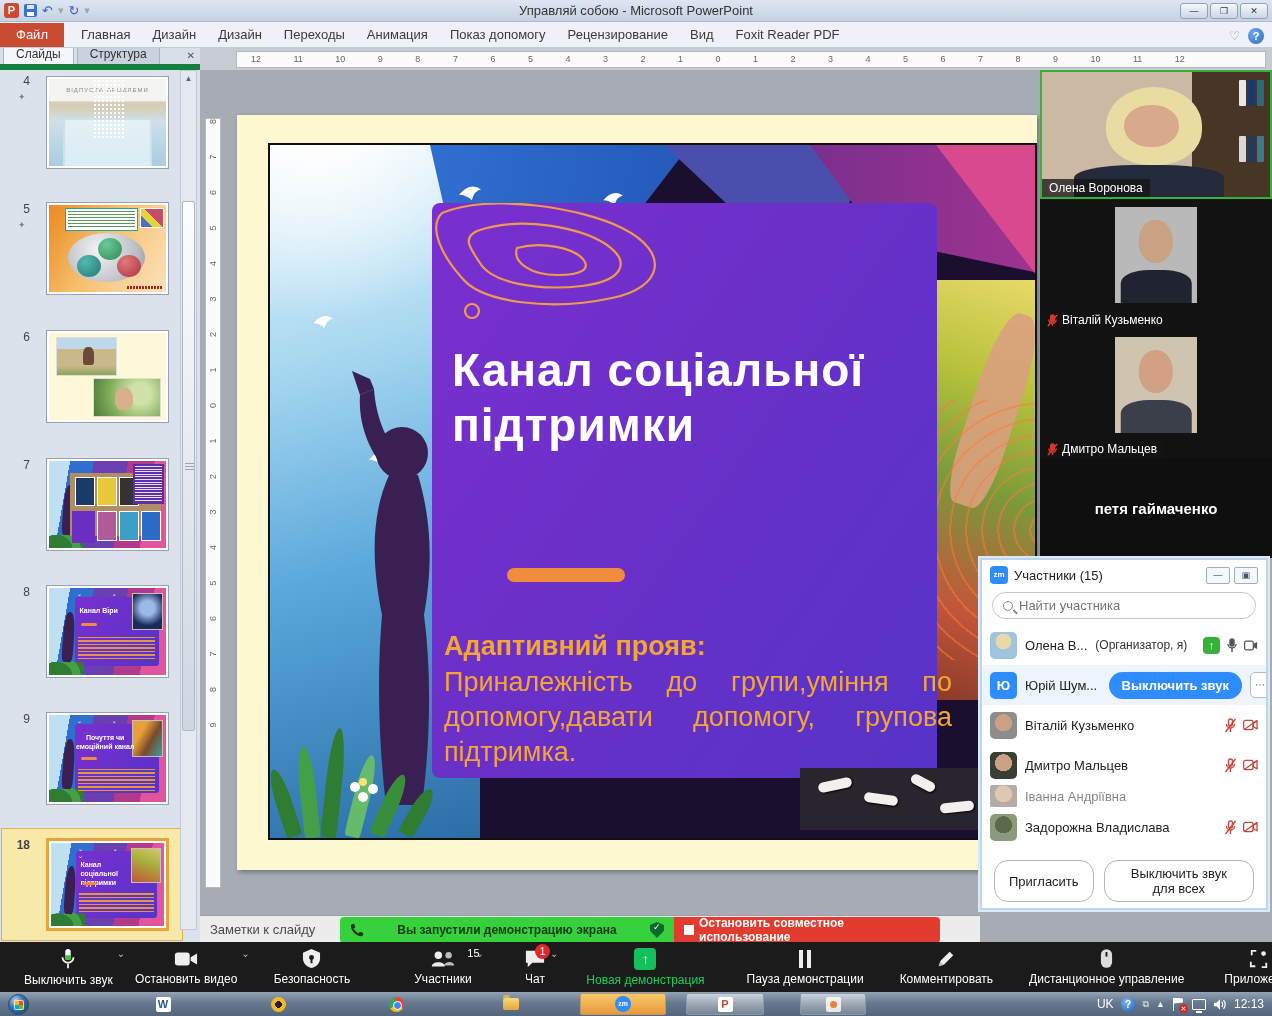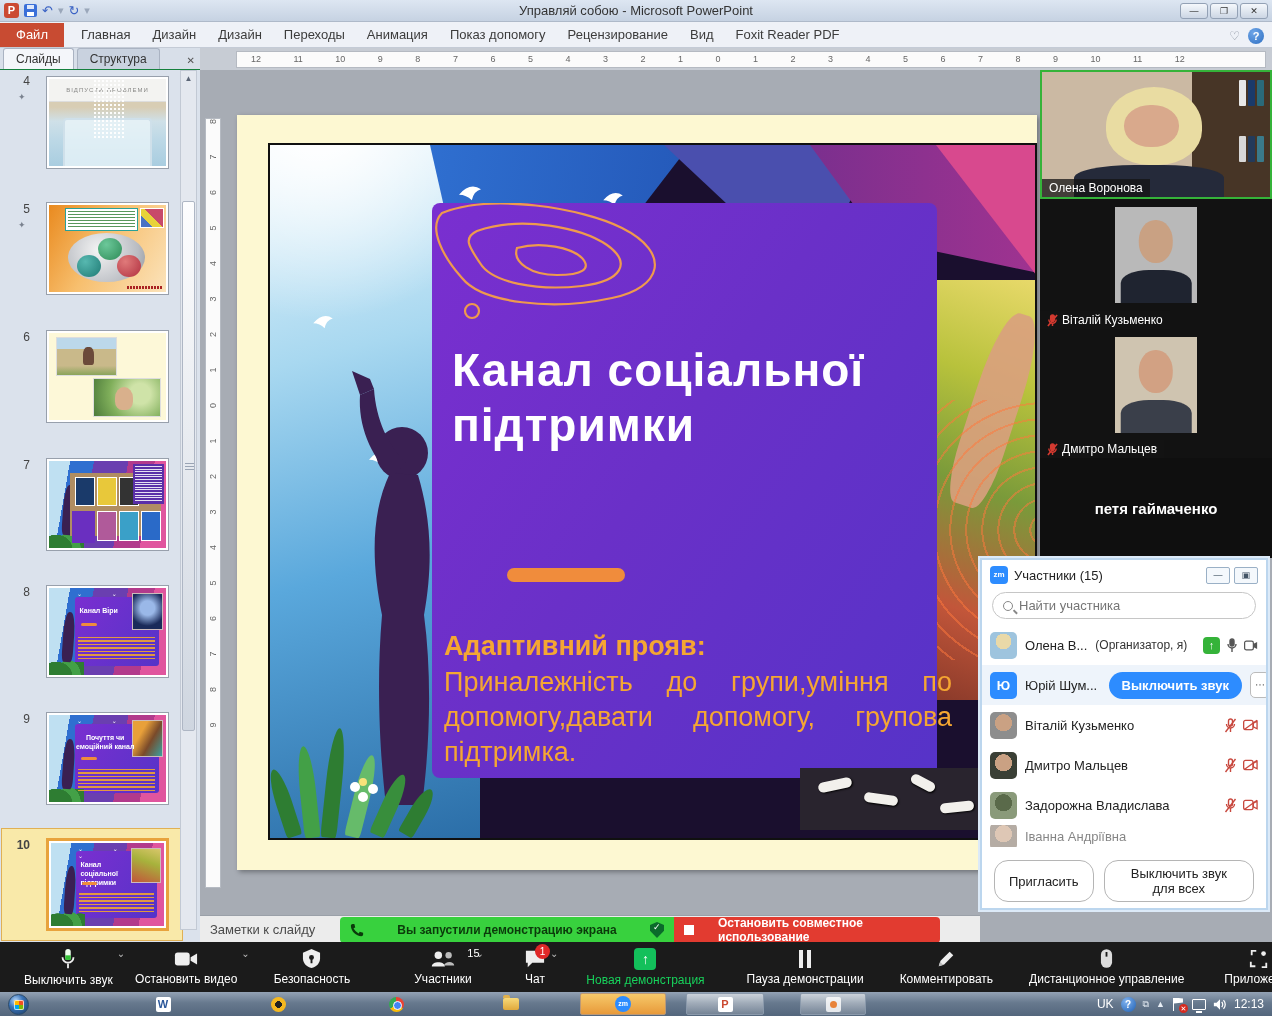--- a/index.html
+++ b/index.html
@@ -31,21 +31,21 @@
     border-bottom:1px solid #c4cbd6; display:flex; align-items:flex-end; z-index:5; }
   .ftab { background:#c84b32; color:#fff; font-size:13px; padding:4px 16px 5px; margin-right:6px; }
   .rtab { font-size:13px; color:#3c3c3c; padding:4px 11px 5px; }
   .ribbon-right { margin-left:auto; display:flex; align-items:center; gap:8px; padding:0 8px 3px 0; }
   .heart { color:#8b93a0; font-size:12px; }
   .helpbtn { width:16px; height:16px; border-radius:50%; background:radial-gradient(circle at 35% 30%,#6fa6e8,#2e6fc2);
     color:#fff; font-size:11px; font-weight:bold; text-align:center; line-height:16px; }
 
   
   .panel-hdr { left:0; top:48px; width:200px; height:22px; background:#d8dfe9;
-    border-bottom:1px solid #15803d; display:flex; align-items:flex-end; z-index:4;justify-content:center; }
+    border-bottom:6px solid #15803d; display:flex; align-items:flex-end; z-index:4;justify-content:center; }
   .ptab { font-size:12px; color:#333; padding:3px 12px; border:1px solid #aab3c2; border-bottom:none;
     border-radius:3px 3px 0 0; margin-left:3px; background:#c9d2df; }
   .ptab.active { background:#f4f6fa; }
   .pclose { margin-left:auto; margin-right:5px; font-size:10px; color:#555; padding-bottom:3px; }
   .slides-panel { left:0; top:70px; width:200px; height:872px; background:#dbe2ec; z-index:3; overflow:hidden; }
   .sscroll { position:absolute; right:3px; top:0; width:17px; height:860px; background:#e4e8ef; border:1px solid #c2c9d4; }
   .sscroll .arr { width:15px; height:15px; font-size:8px; text-align:center; line-height:15px; color:#5b6p; color:#5b6576; }
   .sthumb-track { position:absolute; top:130px; left:1px; width:13px; height:530px;
     background:linear-gradient(#fdfdfe,#cfd6e0); border:1px solid #aeb6c4; border-radius:2px; }
   .grip { position:absolute; top:50%; left:2px; width:9px; height:1px; background:#9aa4b4; box-shadow:0 3px #9aa4b4,0 -3px #9aa4b4; }
@@ -231,21 +231,21 @@
 
   
   .notes { left:200px; top:915px; width:780px; height:27px; background:#ececec;
     border-top:1px solid #9aa0a8; color:#4a4a4a; font-size:13px; padding:6px 0 0 10px; z-index:25; overflow:hidden; }
   .green-bar { left:340px; top:917px; width:334px; height:26px; background:#38d13e; border-radius:4px 0 0 4px;
     display:flex; align-items:center; gap:8px; padding:0 10px; z-index:40; }
   .green-bar .txt { color:#0b3b0b; font-weight:bold; font-size:12px; flex:1; text-align:center; }
   .shield-ck { width:14px; height:16px; background:#0b6b2b; clip-path:polygon(50% 0,100% 18%,100% 55%,50% 100%,0 55%,0 18%); position:relative; }
   .shield-ck:after { content:"✓"; position:absolute; left:3px; top:0px; color:#fff; font-size:9px; }
   .red-bar { left:674px; top:917px; width:266px; height:26px; background:#e23b30; border-radius:0 4px 4px 0;
-    display:flex; align-items:center; gap:24px; padding:0 10px; z-index:40; }
+    display:flex; align-items:center; gap:5px; padding:0 10px; z-index:40; }
   .red-bar .txt { color:#fff; font-weight:bold; font-size:12px; }
   .stop-sq { width:10px; height:10px; background:#fff; flex:none; }
 
   
   .ztoolbar { left:0; top:942px; width:1272px; height:50px; background:#1b1b1b; display:flex;
     align-items:center; z-index:45; }
   .zitem { display:flex; flex-direction:column; align-items:center; justify-content:center;
     height:100%; padding:0 10px; position:relative; color:#fff; }
   .zitem .lbl { font-size:12px; margin-top:3px; white-space:nowrap; }
   .zitem.green-lbl .lbl { color:#17d15b; }
@@ -429,21 +429,21 @@
       <div class="mt-doves">⌄ ⌄ ⌄</div>
       <div class="mt-grass"></div>
       <div class="mt-sil"></div>
       <div class="mt-photo" style="background:linear-gradient(120deg,#e8a03a 30%, #7a4a2a 60%, #3aa0a0);"></div>
       <div class="mt-title" style="text-align:center;left:22%;">Почуття чи емоційний канал</div>
       <div class="mt-dash" style="top:48%;"></div>
       <div class="mt-body" style="top:62%;"></div>
     </div>
   </div>
 
-  <div class="snum" style="top:768px;font-weight:bold;">10</div>
+  <div class="snum" style="top:768px;font-weight:bold;">18</div>
   <div class="thumb selected" style="top:768px;">
     <div class="inner mini-theme">
       <div class="mt-panel"></div>
       <div class="mt-doves">⌄ ⌄ ⌄</div>
       <div class="mt-grass"></div>
       <div class="mt-sil"></div>
       <div class="mt-photo" style="background:linear-gradient(200deg,#d8c66a,#a7b23c 40%,#c2563a);"></div>
       <div class="mt-title">Канал соціальної підтримки</div>
       <div class="mt-dash" style="top:47%;"></div>
       <div class="mt-body" style="top:60%;"></div>
@@ -666,20 +666,25 @@
       <svg width="15" height="12" viewBox="0 0 16 12">
         <g stroke="#c8483e" stroke-width="1.4" fill="none">
           <rect x="0.7" y="1" width="10" height="10" rx="2"></rect>
             <path d="M11 4 L15 2 V10 L11 8 Z"></path>
           <line x1="1" y1="11" x2="15" y2="1"></line>
         </g>
       </svg>
     </div>
   </div>
 
+  <div class="prow partial-row">
+    <div class="pav photo5"></div>
+    <span class="pname">Іванна Андріївна</span>
+  </div>
+
   <div class="prow">
     <div class="pav photo4"></div>
     <span class="pname">Задорожна Владислава</span>
     <div class="rowicons">
       <svg width="13" height="15" viewBox="0 0 12 15">
         <g stroke="#c8483e" stroke-width="1.4" fill="none">
           <rect x="4" y="1" width="4" height="7" rx="2"></rect>
             <path d="M2 6 a4 4 0 0 0 8 0"></path>
           <line x1="6" y1="10" x2="6" y2="14"></line>
             <line x1="1" y1="14" x2="11" y2="1"></line>
@@ -688,25 +693,20 @@
       <svg width="15" height="12" viewBox="0 0 16 12">
         <g stroke="#c8483e" stroke-width="1.4" fill="none">
           <rect x="0.7" y="1" width="10" height="10" rx="2"></rect>
             <path d="M11 4 L15 2 V10 L11 8 Z"></path>
           <line x1="1" y1="11" x2="15" y2="1"></line>
         </g>
       </svg>
     </div>
   </div>
 
-  <div class="prow partial-row">
-    <div class="pav photo5"></div>
-    <span class="pname">Іванна Андріївна</span>
-  </div>
-
   <div class="pp-footer">
     <button class="pp-btn">Пригласить</button>
     <button class="pp-btn">Выключить звук для всех</button>
   </div>
 </div>
 
 <div class="abs notes">Заметки к слайду</div>
 
 <div class="abs green-bar">
   <svg width="14" height="14" viewBox="0 0 16 16">

